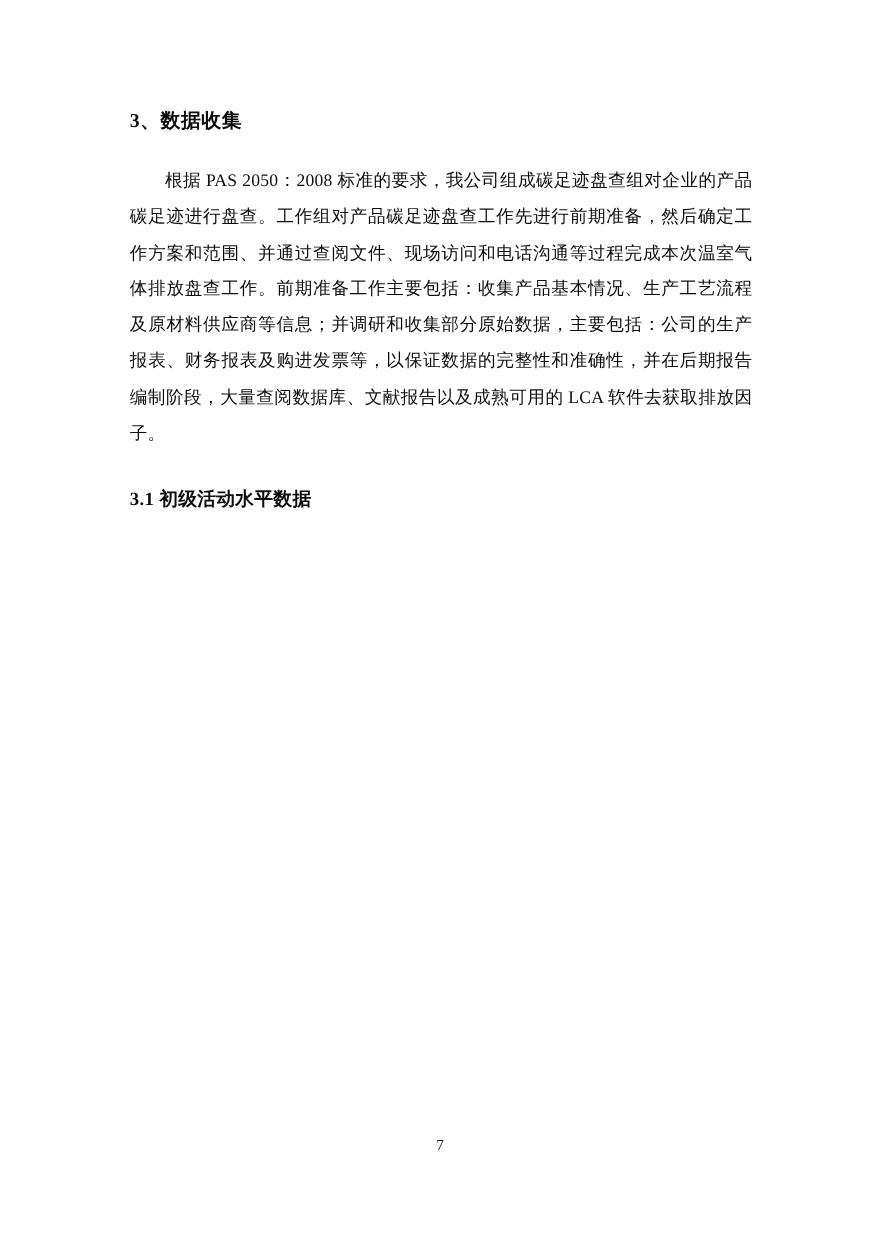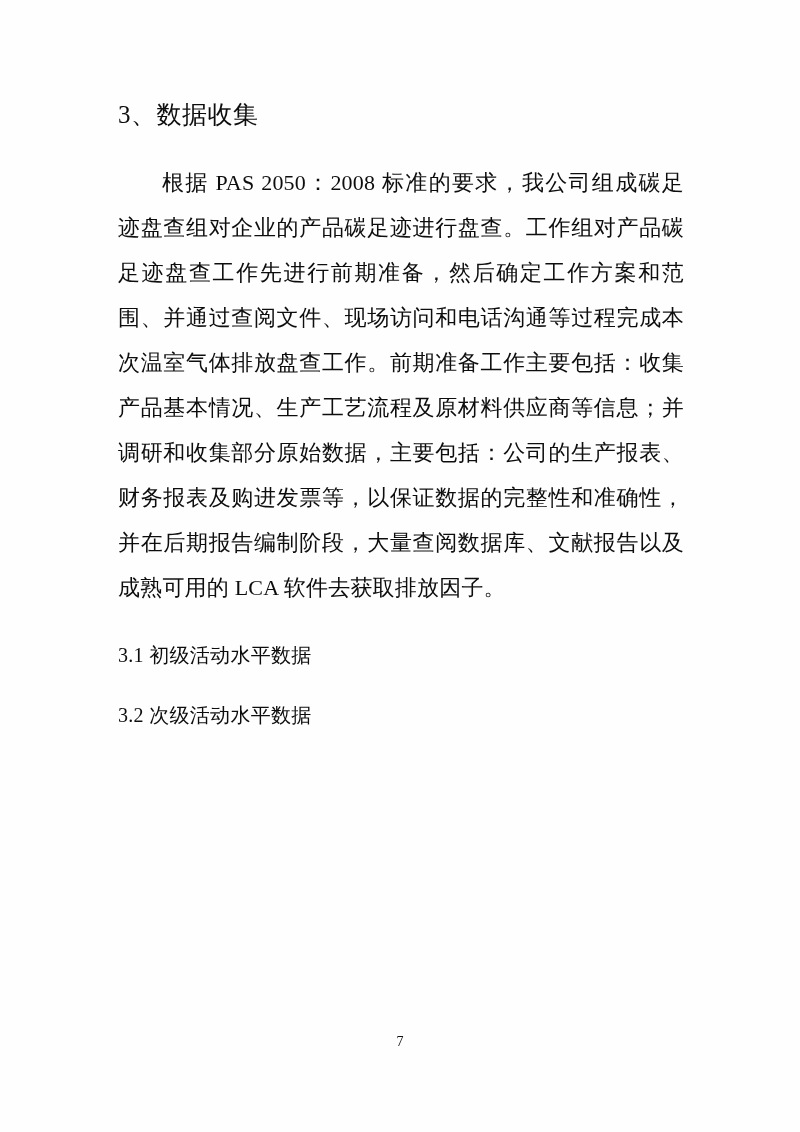--- a/index.html
+++ b/index.html
@@ -19,35 +19,35 @@
     box-sizing: border-box;
     overflow: hidden;
   }
   .content {
     position: absolute;
     left: 118px;
     top: 96px;
     width: 566px;
   }
   h2.heading {
-    font-size: 25px;
-    font-weight: normal;
+    font-size: 18px;
+    font-weight: bold;
     line-height: 1.5;
     margin: 0 0 26px 0;
     letter-spacing: 0.5px;
   }
   h3.subheading {
-    font-size: 20px;
-    font-weight: normal;
+    font-size: 17px;
+    font-weight: bold;
     line-height: 1.5;
     margin: 30px 0 18px 0;
     letter-spacing: 0.3px;
   }
   p.para {
-    font-size: 22px;
+    font-size: 16px;
     line-height: 2.05;
     margin: 0;
     text-align: justify;
     text-justify: inter-ideograph;
     text-indent: 2em;
     letter-spacing: 0.2px;
   }
   .footer {
     position: absolute;
     left: 0;
@@ -65,19 +65,18 @@
 <div class="page">
   <div class="content">
 
     <h2 class="heading">3、数据收集</h2>
 
     <p class="para">根据 PAS 2050：2008 标准的要求，我公司组成碳足迹盘查组对企业的产品碳足迹进行盘查。工作组对产品碳足迹盘查工作先进行前期准备，然后确定工作方案和范围、并通过查阅文件、现场访问和电话沟通等过程完成本次温室气体排放盘查工作。前期准备工作主要包括：收集产品基本情况、生产工艺流程及原材料供应商等信息；并调研和收集部分原始数据，主要包括：公司的生产报表、财务报表及购进发票等，以保证数据的完整性和准确性，并在后期报告编制阶段，大量查阅数据库、文献报告以及成熟可用的 LCA 软件去获取排放因子。</p>
 
     <h3 class="subheading">3.1 初级活动水平数据</h3>
 
 
-    <h3 class="subheading">3.2 次级活动水平数据</h3>
 
 
   </div>
 
   <div class="footer">7</div>
 </div>
 
 </body></html>

